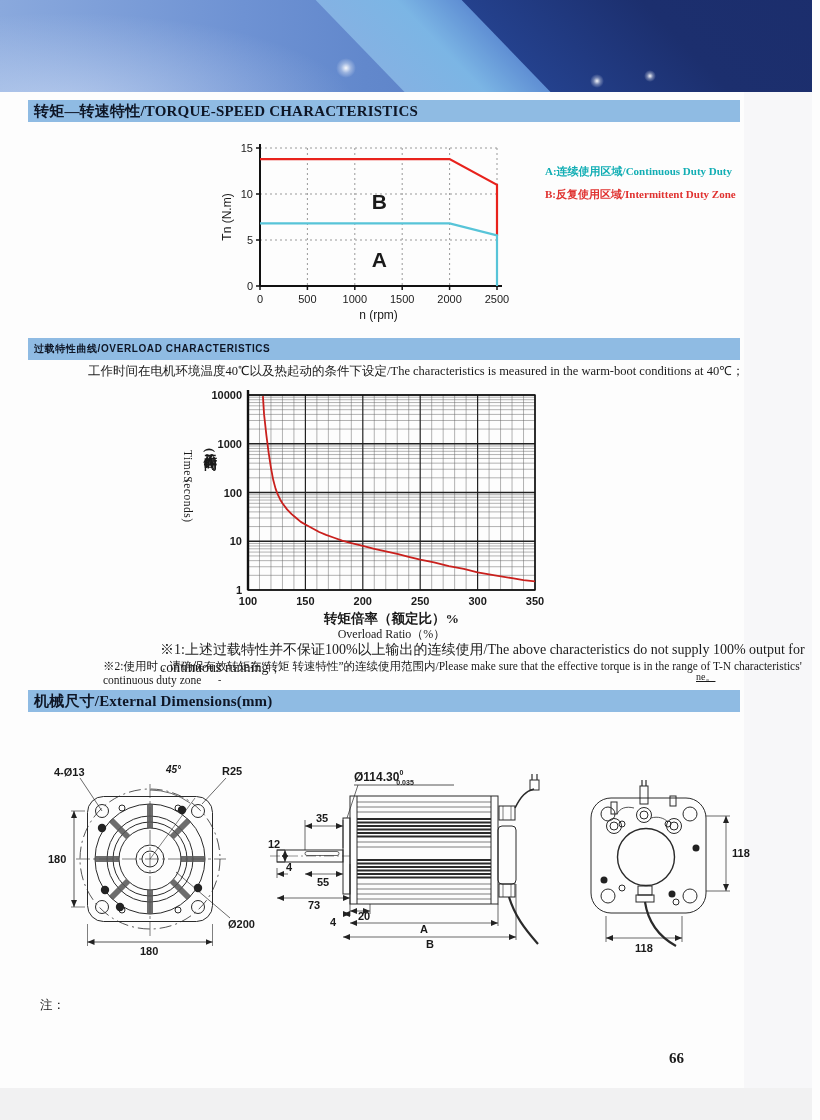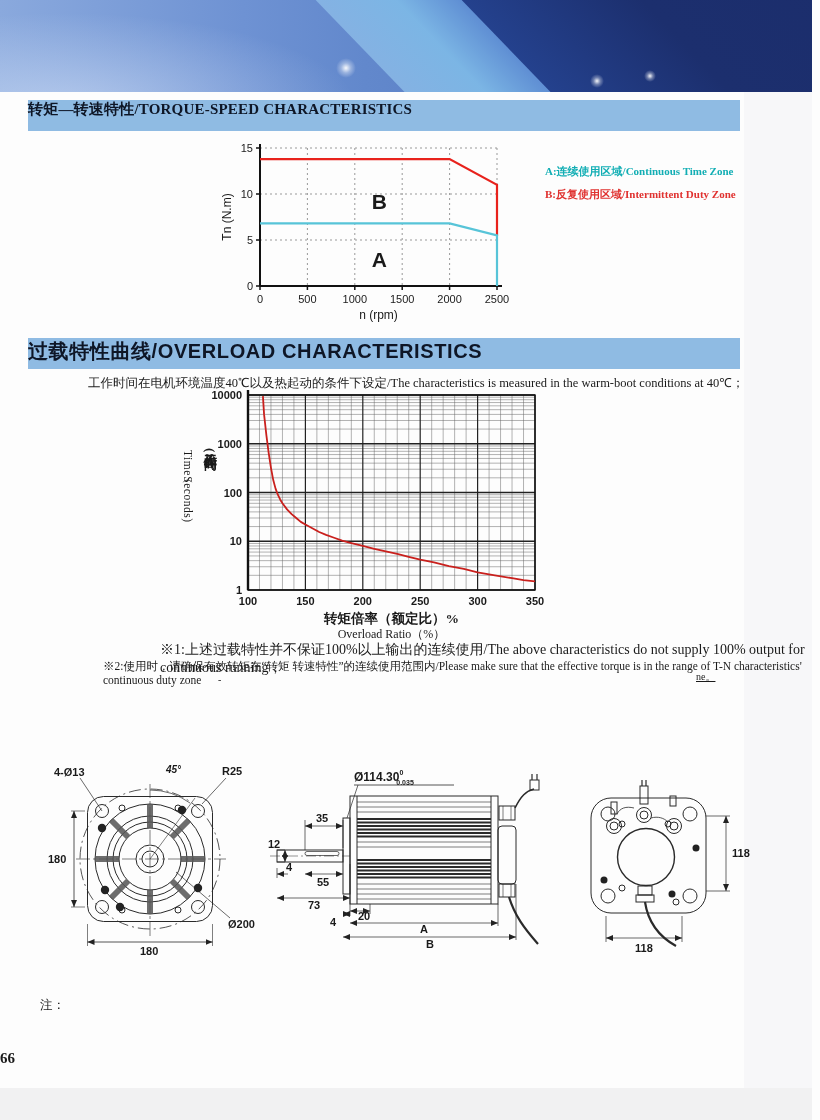--- a/index.html
+++ b/index.html
@@ -15,38 +15,38 @@
           background:linear-gradient(to right,#24418d 0%,#1c2f6e 30%,#1b2c6b 100%);
           transform:skewX(44deg);transform-origin:0 0;}
   .banner .glow{position:absolute;left:-60px;bottom:-40px;width:420px;height:120px;
           background:radial-gradient(ellipse at 30% 80%,rgba(220,232,250,.55),rgba(220,232,250,0) 70%);}
   .glint{position:absolute;width:20px;height:20px;border-radius:50%;
           background:radial-gradient(circle,rgba(255,255,255,.95) 0%,rgba(255,255,255,.35) 35%,rgba(255,255,255,0) 70%);}
   
   .right-strip{position:absolute;left:744px;top:92px;width:68px;height:996px;background:#f7f7f9;}
   .bottom-strip{position:absolute;left:0;top:1088px;width:812px;height:32px;background:#f1f1f2;}
   
-  .secbar{position:absolute;left:28px;width:712px;height:31px;background:#8fbbe3;
-          display:flex;box-sizing:border-box;}
+  .secbar{position:absolute;left:28px;width:712px;height:22px;background:#8fbbe3;
+          display:flex;align-items:center;padding-left:6px;box-sizing:border-box;}
   .secbar span{font-weight:bold;font-size:15px;color:#0e1626;letter-spacing:.2px;}
-  .secbar.sans span{font-family:"Liberation Sans",sans-serif;font-size:20px;letter-spacing:.6px;}
+  .secbar.sans span{font-family:"Liberation Sans",sans-serif;font-size:10px;letter-spacing:.6px;}
   
   .legend{position:absolute;left:545px;top:160px;font-family:"Liberation Serif",serif;
           font-size:11px;font-weight:bold;line-height:23px;white-space:nowrap;}
   
-  .subtitle{position:absolute;left:88px;top:374px;font-size:12.5px;}
+  .subtitle{position:absolute;left:88px;top:362px;font-size:12.5px;}
   .note1{position:absolute;left:160px;top:641px;font-size:14px;}
   .note2{position:absolute;left:103px;top:659px;font-size:11.5px;}
   .stray{position:absolute;left:696px;top:670px;font-size:10px;text-decoration:underline;}
   .tinymark{position:absolute;left:218px;top:674px;font-size:10px;}
   .y2-en{position:absolute;left:180px;top:450px;writing-mode:vertical-rl;font-size:11.5px;letter-spacing:.5px;}
   .y2-cn{position:absolute;left:201px;top:444px;writing-mode:vertical-rl;font-size:13px;font-weight:bold;letter-spacing:1px;}
   .footer{position:absolute;left:40px;top:996px;width:700px;display:flex;font-size:12.5px;line-height:1.55;}
   .footer .lbl{flex:0 0 34px;}
-  .pagenum{position:absolute;left:0;top:1050px;width:684px;text-align:left;
+  .pagenum{position:absolute;left:0;top:1050px;width:684px;text-align:right;
            font-size:15px;font-weight:bold;}
   svg{position:absolute;overflow:visible;}
   svg text{font-family:"Liberation Sans",sans-serif;fill:#1a1a1a;}
   svg text.serif{font-family:"Liberation Serif",serif;}
 </style>
 </head>
 <body>
 
 <div id="page">
 
@@ -99,21 +99,21 @@
       <text x="35" y="16" text-anchor="end" font-size="11">15</text>
       <polyline points="42,23.039999999999992 231.60000000000002,23.039999999999992 279,48.80000000000001 279,100.32" fill="none" stroke="#e8221c" stroke-width="2.2"></polyline>
       <polyline points="42,87.44 231.60000000000002,87.44 279,99.4 279,150" fill="none" stroke="#57c4d8" stroke-width="2.2"></polyline>
       <text x="153.86399999999998" y="72.72" font-size="21" font-weight="bold" fill="#e8221c">B</text>
       <text x="153.86399999999998" y="130.68" font-size="21" font-weight="bold" fill="#57c4d8">A</text>
       <text x="13" y="81" font-size="12" text-anchor="middle" transform="rotate(-90 13 81)">Tn (N.m)</text>
       <text x="160.5" y="183" text-anchor="middle" font-size="12">n (rpm)</text>
     </svg>
 
   <div class="legend">
-    <div id="leg-a" style="color: rgb(18, 174, 180);">A:连续使用区域/Continuous Time Zone</div>
+    <div id="leg-a" style="color: rgb(18, 174, 180);">A:连续使用区域/Continuous Duty Duty</div>
     <div id="leg-b" style="color: rgb(224, 50, 48);">B:反复使用区域/Intermittent Duty Zone</div>
   </div>
 
   <div class="secbar sans" style="top:338px;">
     <span>过载特性曲线/OVERLOAD CHARACTERISTICS</span>
   </div>
   <div class="subtitle">工作时间在电机环境温度40℃以及热起动的条件下设定/The characteristics is measured in the warm-boot conditions at 40℃；</div>
 
   <svg id="chart2" style="left:170px;top:388px;" width="400" height="252" viewBox="0 0 400 252">
       <line x1="78" y1="187.3247877113809" x2="365" y2="187.3247877113809" stroke="#666" stroke-width="0.5"></line>
@@ -197,20 +197,23 @@
       <text x="221.5" y="250" text-anchor="middle" font-size="12" class="serif">Overload Ratio（%）</text>
     </svg>
   <div class="y2-en">Time（Seconds)</div>
   <div class="y2-cn">工作时间(S)</div>
 
   <div class="note1">※1:上述过载特性并不保证100%以上输出的连续使用/The above characteristics do not supply 100% output for continuous running；</div>
   <div class="note2">※2:使用时，请确保有效转矩在“转矩 转速特性”的连续使用范围内/Please make sure that the effective torque is in the range of T-N characteristics' continuous duty zone</div>
   <div class="stray">ne。</div>
   <div class="tinymark">-</div>
 
+  <div class="secbar" style="top:690px;">
+    <span>机械尺寸/External Dimensions(mm)</span>
+  </div>
 
   <svg style="left:30px;top:756px;" width="255" height="215" viewBox="0 0 255 215" stroke="#2a2a2a" fill="none" stroke-width="1">
     <defs>
       <marker id="arw" markerWidth="9" markerHeight="8" refX="7" refY="3" orient="auto-start-reverse" markerUnits="userSpaceOnUse">
         <path d="M0,0 L7,3 L0,6 z" fill="#222" stroke="none"></path>
       </marker>
     </defs>
 
     <line x1="120" y1="28" x2="120" y2="180" stroke-width="0.6" stroke-dasharray="14 3 3 3"></line>
     <line x1="46" y1="103" x2="196" y2="103" stroke-width="0.6" stroke-dasharray="14 3 3 3"></line>

